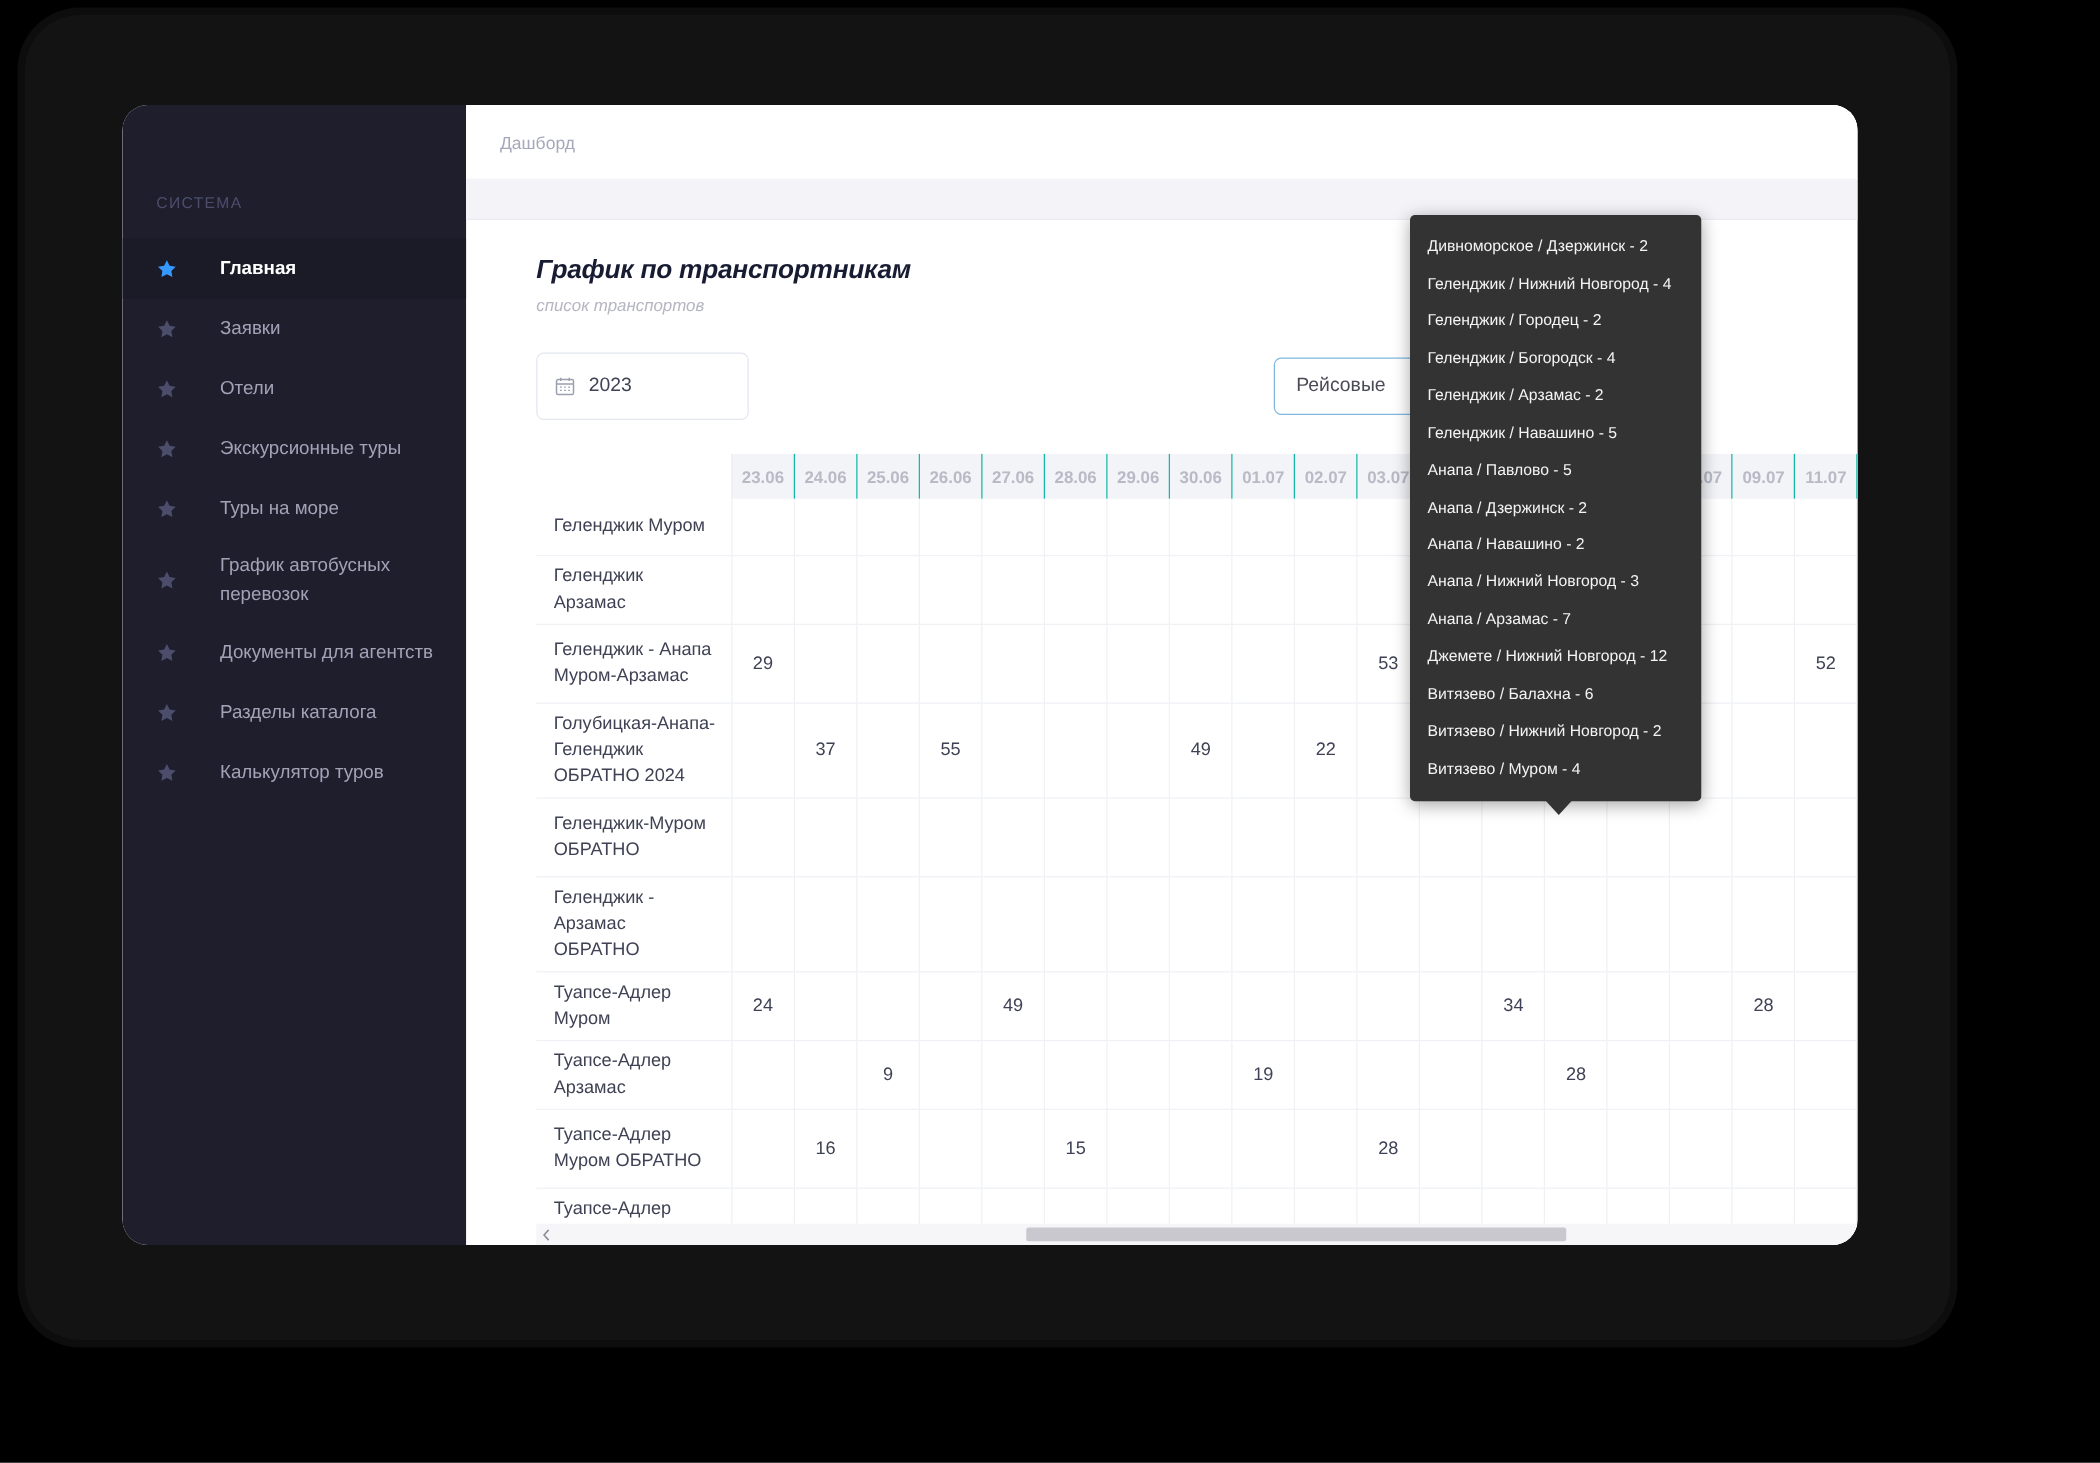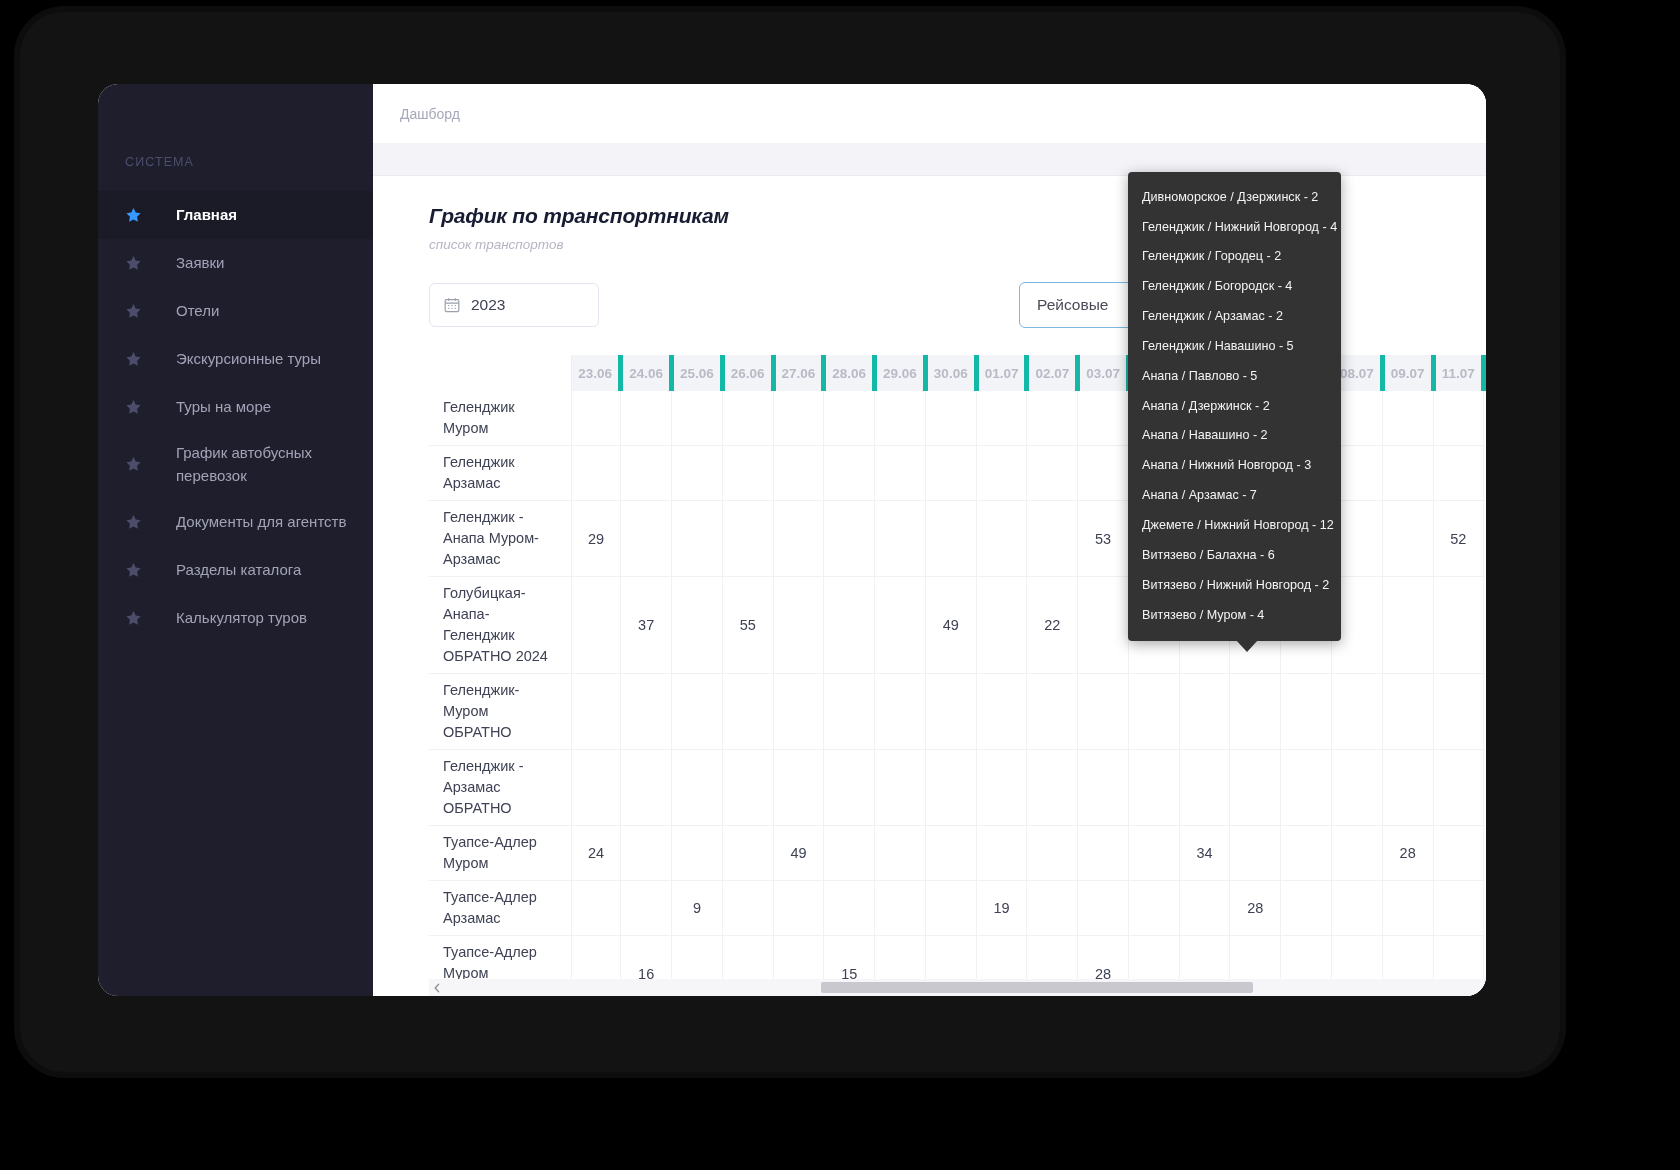--- a/index.html
+++ b/index.html
@@ -114,21 +114,21 @@
     color: #b5b5c3;
   }
 
   #filters {
     display: flex;
     align-items: center;
     padding: 30px 56px 0 56px;
     gap: 0;
   }
   .year-input {
-    width: 170px; height: 44px;
+    width: 170px; height: 54px;
     border: 1px solid #e4e6ef;
     border-radius: 6px;
     display: flex;
     align-items: center;
     gap: 11px;
     padding: 0 14px;
     background: #fff;
     cursor: pointer;
   }
   .year-input .val { font-size: 15.5px; color: #3f4254; }
@@ -158,21 +158,21 @@
     padding-left: 56px;
   }
   table { border-collapse: collapse; table-layout: fixed; }
   thead th {
     background: #f3f4f8;
     height: 36px;
     font-size: 13.5px;
     font-weight: 600;
     color: #b8bac6;
     text-align: center;
-    border-right: 5px solid #14b8a6;
+    border-right: 1px solid #14b8a6;
     white-space: nowrap;
     padding: 0 4px;
   }
   thead th.lbl { background: #ffffff; border-right: 1px solid #eceef4; }
   tbody td {
     height: 45px;
     font-size: 14.5px;
     color: #3f4254;
     text-align: center;
     border-right: 1px solid #f0f1f5;
@@ -186,21 +186,21 @@
     border-right: 1px solid #f0f1f5;
   }
   tbody tr.tall td { height: 63px; }
   col.c-lbl { width: 228px; }
   col.c-day { width: 61px; }
 
   
   #tooltip {
     position: absolute;
     left: 755px; top: 88px;
-    width: 213px;
+    width: 233px;
     background: #333333;
     border-radius: 4px;
     padding: 10px 0 11px 0;
     z-index: 60;
     box-shadow: 0 3px 14px rgba(0,0,0,.35);
   }
   #tooltip .tt-row {
     font-size: 12.6px;
     color: #f4f4f4;
     padding: 7.7px 14px;

